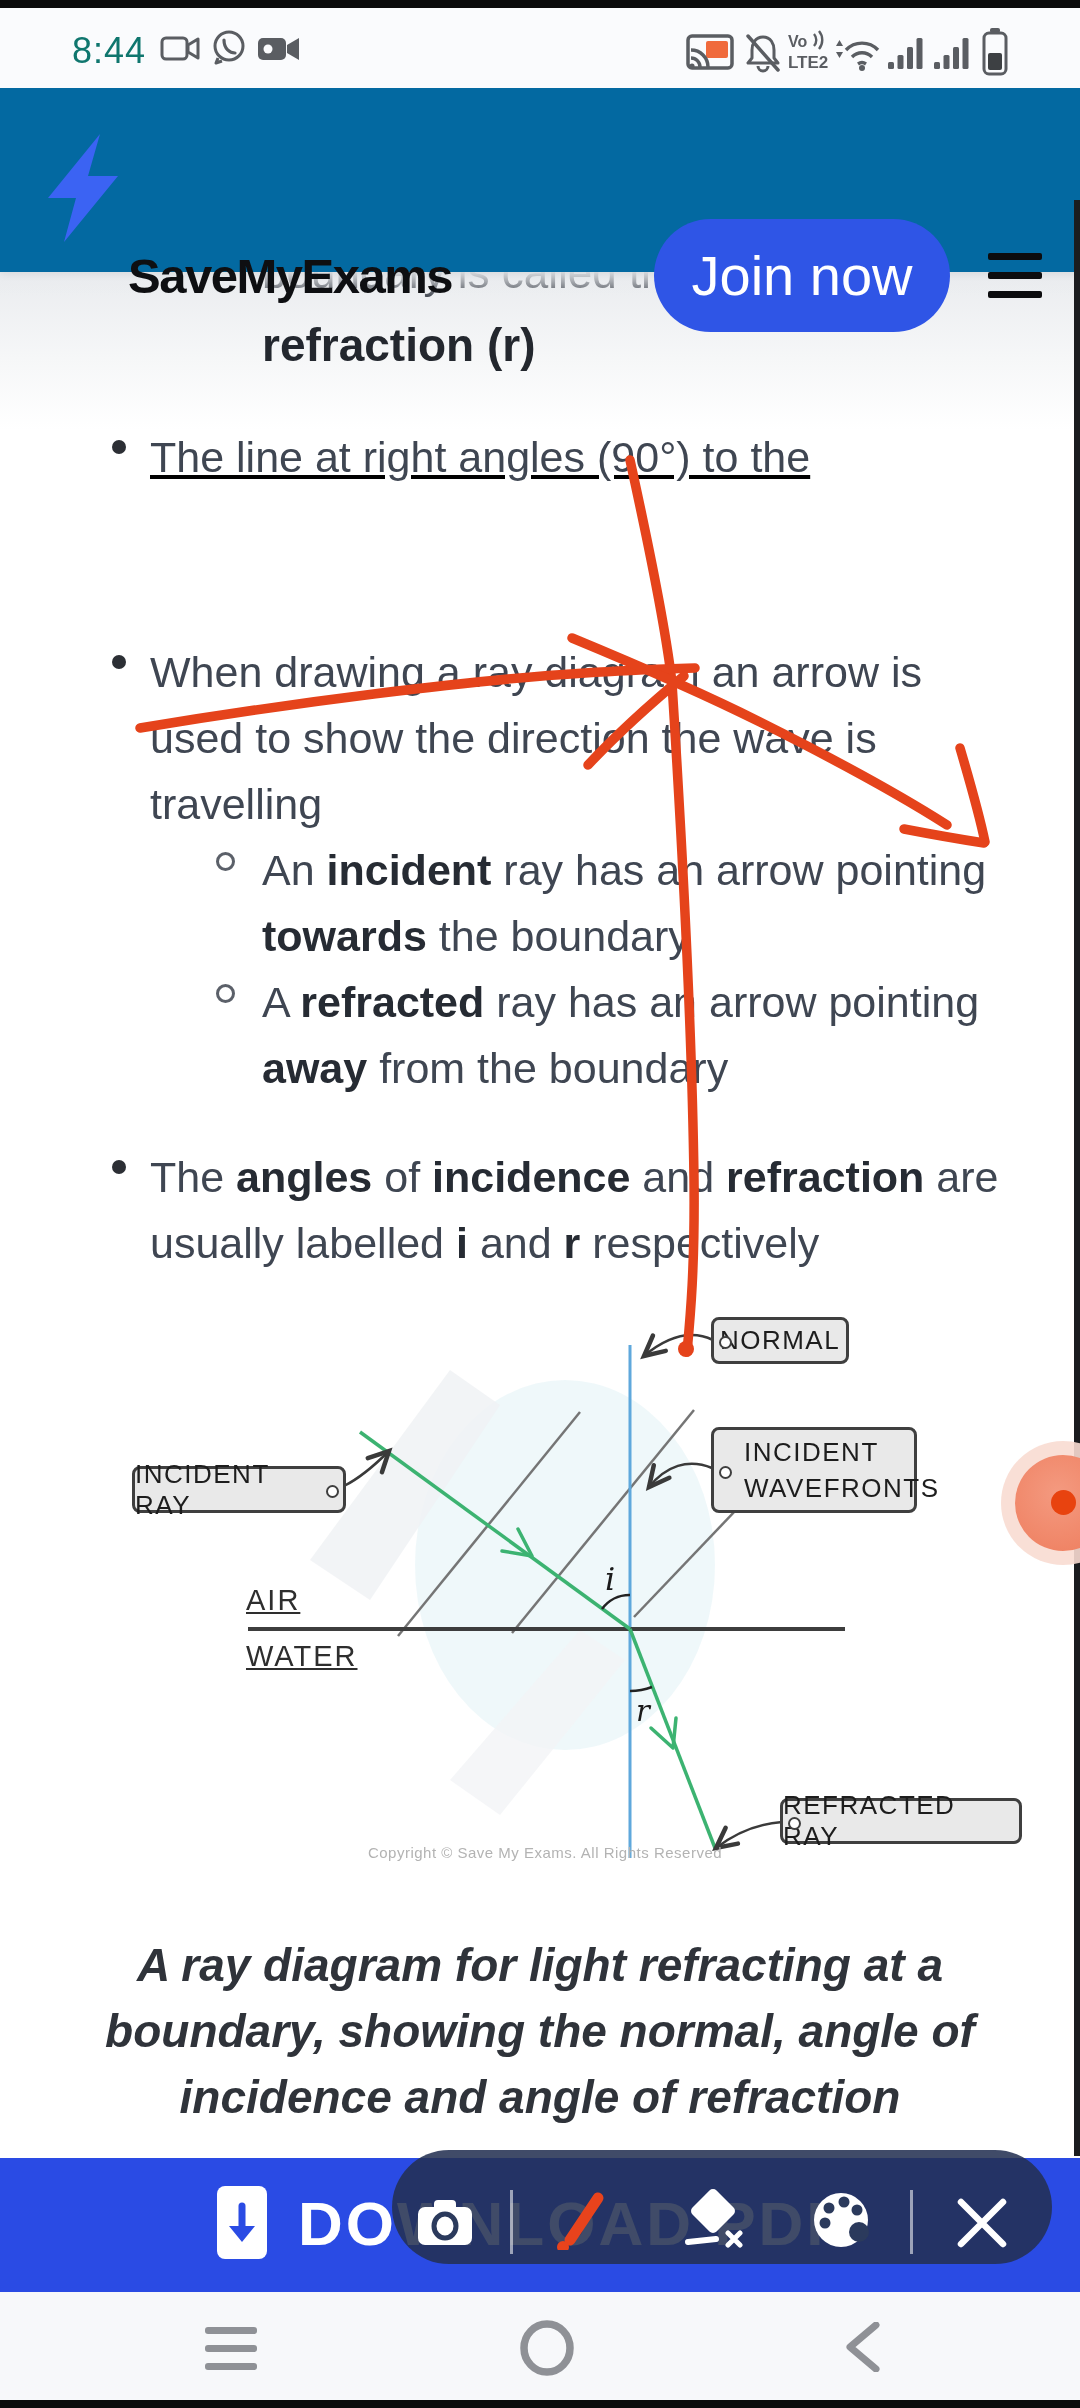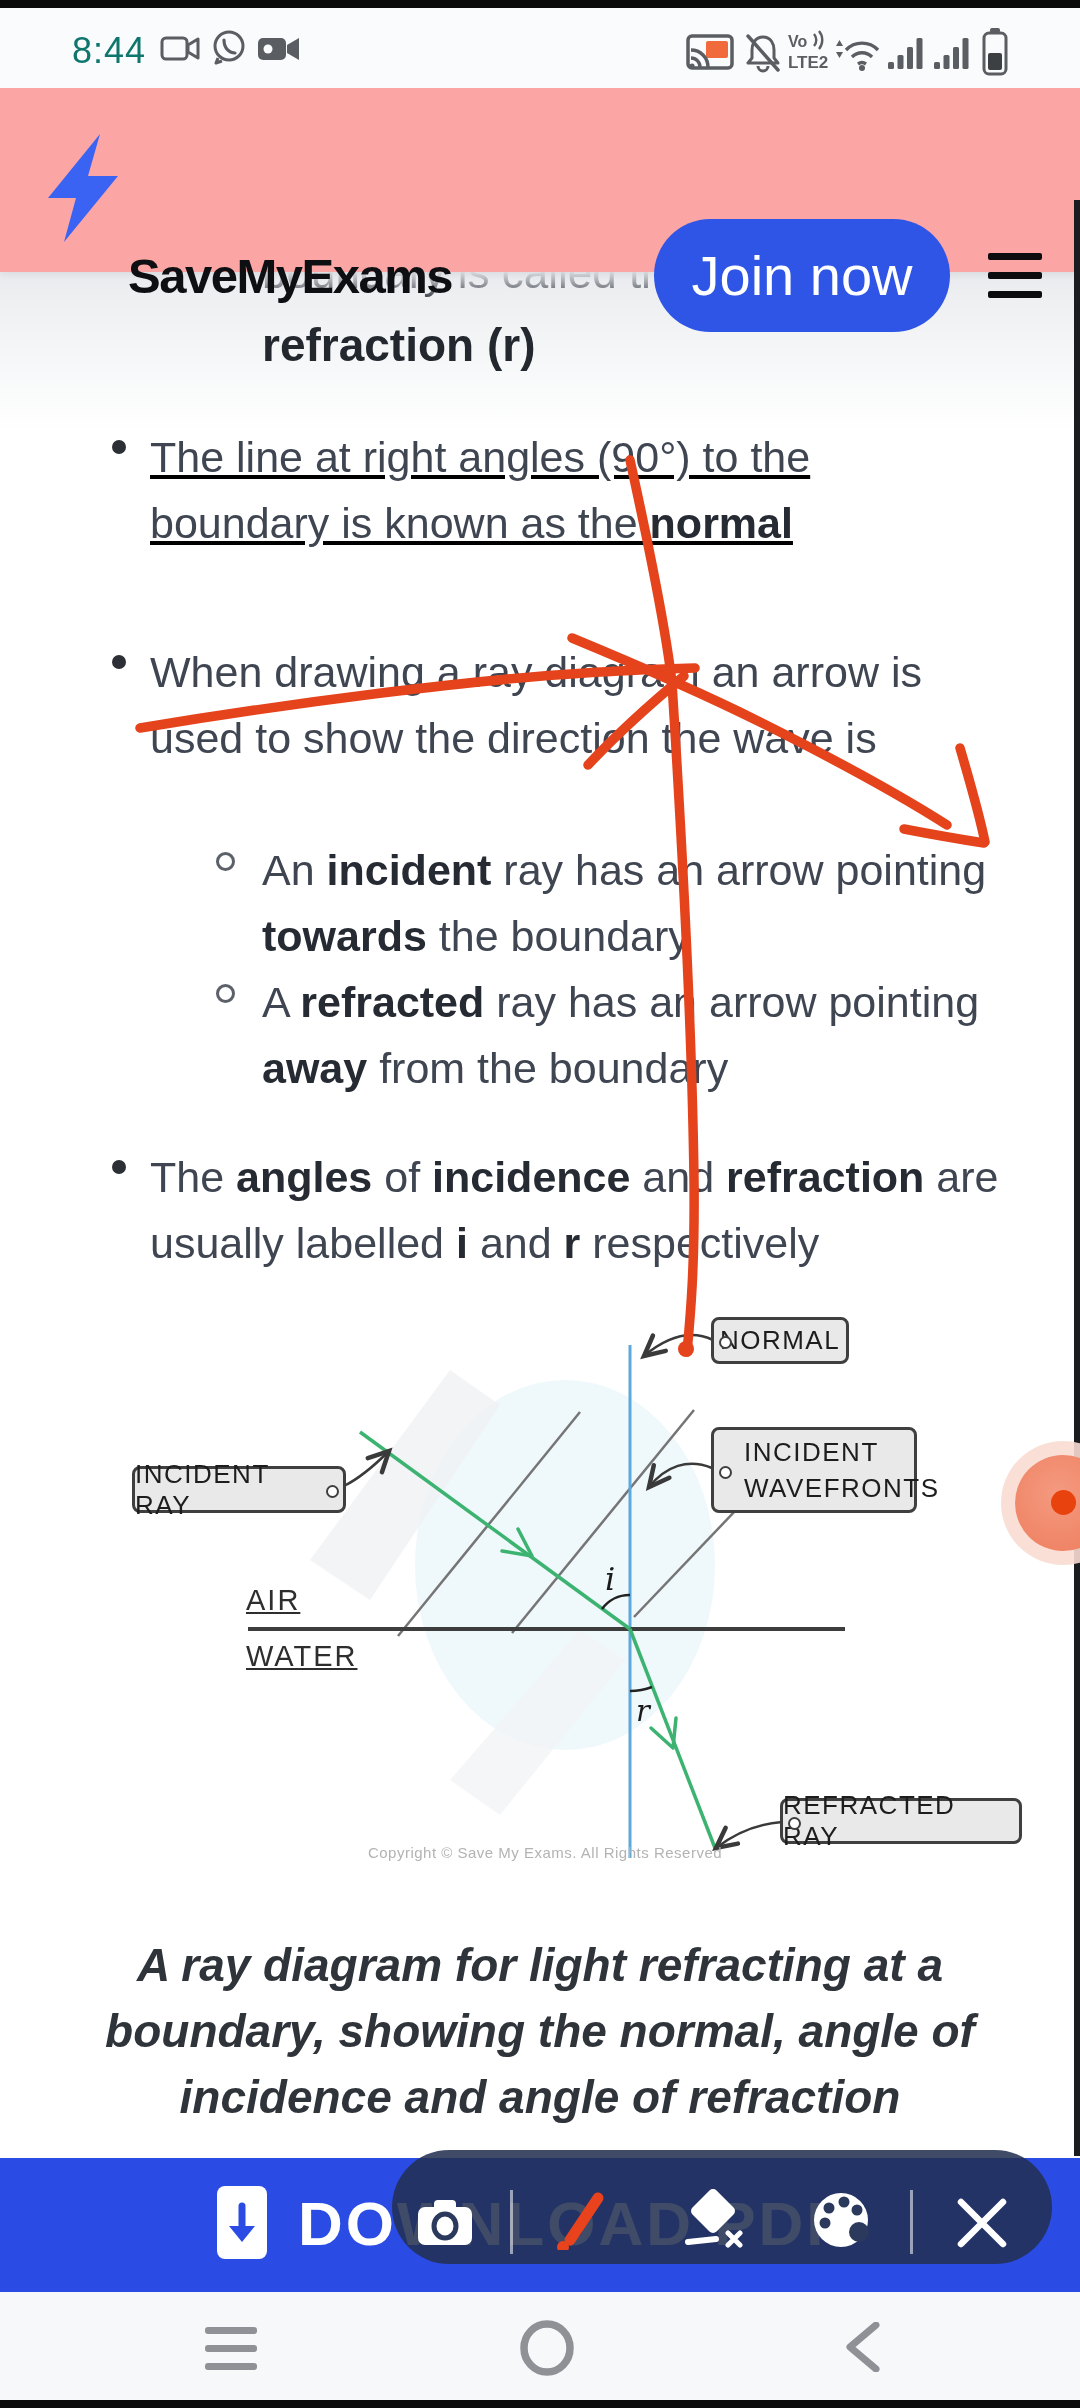--- a/index.html
+++ b/index.html
@@ -5,21 +5,21 @@
   html,body{margin:0;padding:0;background:#e9e9e9;font-family:"Liberation Sans",sans-serif;}
   #page{position:relative;width:1080px;height:2408px;margin:0 auto;background:#fff;overflow:hidden;}
   .abs{position:absolute;}
   
   .edge-strip{position:absolute;left:0;width:1080px;background:#0b0b0c;z-index:80;}
   
   #statusbar{position:absolute;left:0;top:8px;width:1080px;height:80px;background:#fafbfd;z-index:50;}
   .st-ic{position:absolute;}
   #st-time{position:absolute;left:72px;top:22px;font-size:36px;color:#0f766e;font-weight:500;letter-spacing:1px;}
   
-  #header{position:absolute;left:0;top:88px;width:1080px;height:184px;background:#fca5a5;z-index:40;box-shadow:0 2px 8px rgba(40,45,60,.10);}
+  #header{position:absolute;left:0;top:88px;width:1080px;height:184px;background:#0369a1;z-index:40;box-shadow:0 2px 8px rgba(40,45,60,.10);}
   #brand-text{position:absolute;left:128px;top:160px;font-size:49px;font-weight:700;color:#0e0f12;letter-spacing:-1.5px;}
   #join-btn{position:absolute;left:654px;top:131px;width:296px;height:113px;border-radius:60px;background:#2f55e6;display:flex;align-items:center;justify-content:center;cursor:pointer;}
   #join-btn span{color:#fff;font-size:56px;font-weight:400;}
   #menu-btn{position:absolute;left:988px;top:163px;width:56px;height:50px;cursor:pointer;}
   #menu-btn i{position:absolute;left:0;width:54px;height:7px;background:#0c0c0e;border-radius:2px;}
   
   #band{position:absolute;left:0;top:272px;width:1080px;height:158px;background:linear-gradient(180deg,#eaecef 0%,#f6f7f8 55%,#ffffff 100%);z-index:1;}
   #clipped-line{position:absolute;left:262px;top:248px;font-size:44px;color:#4a4f58;z-index:2;white-space:nowrap;}
   #clipped-line b{color:#2a2e35;}
   #clip-fade{position:absolute;left:0;top:240px;width:1080px;height:56px;z-index:3;background:linear-gradient(180deg,#eaecef 0%,#eaecef 55%,rgba(234,236,239,0) 100%);}
@@ -145,27 +145,27 @@
 
   <div id="band"></div>
   <div id="clipped-line"><span>boundary is called the </span><b>angle of</b></div>
   <div id="clip-fade"></div>
 
   <div class="h-bold">refraction (r)</div>
 
   <div class="dot" style="left:112px;top:440px;"></div>
   <div class="bullet-block" style="left:150px;top:424px;text-decoration:underline;">
     <div class="tline"><span>The line at right angles (90°) to the</span></div>
-    <div class="tline"><span>boundary is known as the </span><b>normal</b></div>
   </div>
 
   <div class="dot" style="left:112px;top:655px;"></div>
   <div class="bullet-block" style="left:150px;top:639px;">
     <div class="tline"><span>When drawing a ray diagram an arrow is</span></div>
     <div class="tline"><span>used to show the direction the wave is</span></div>
+    <div class="tline"><span>travelling</span></div>
   </div>
 
   <div class="odot" style="left:216px;top:852px;"></div>
   <div class="bullet-block" style="left:262px;top:837px;">
     <div class="tline"><span>An </span><b>incident</b><span> ray has an arrow pointing</span></div>
     <div class="tline"><b>towards</b><span> the boundary</span></div>
   </div>
 
   <div class="odot" style="left:216px;top:984px;"></div>
   <div class="bullet-block" style="left:262px;top:969px;">

